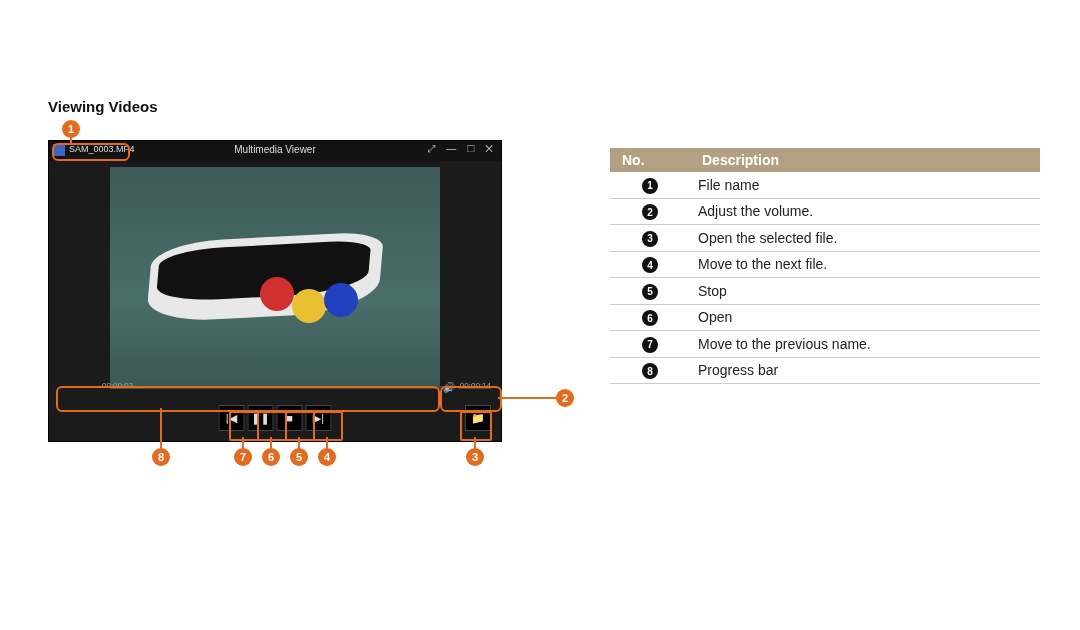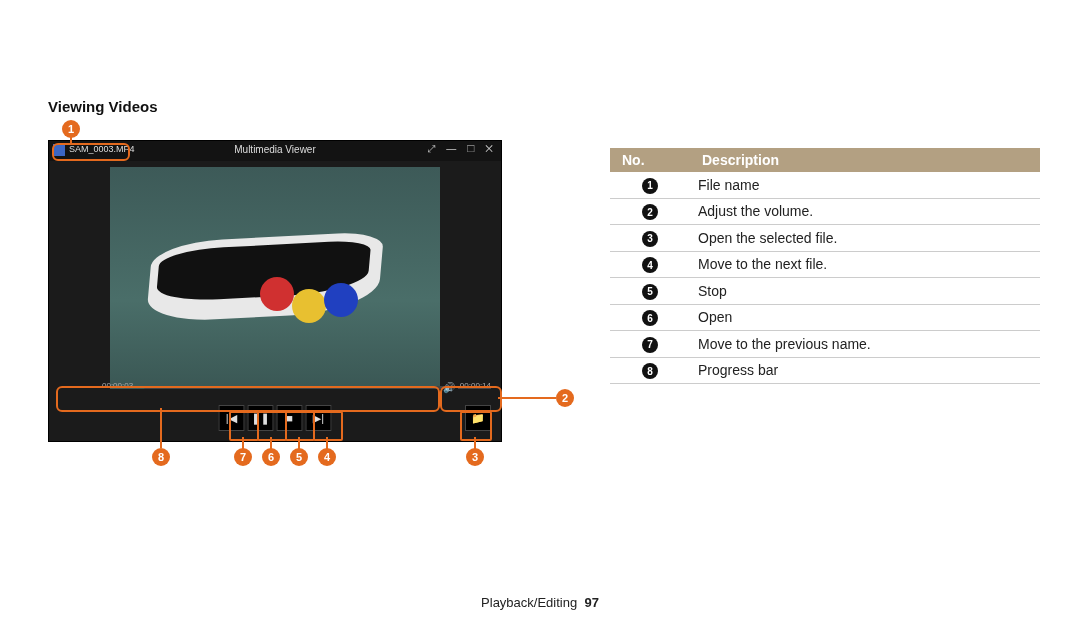--- a/index.html
+++ b/index.html
@@ -176,17 +176,14 @@
             <td>Move to the previous name.</td>
           </tr>
           <tr>
             <td><span class="tnum">8</span></td>
             <td>Progress bar</td>
           </tr>
         </tbody>
   </table>
 </div>
 
-<div class="footer">
-  <span>Playback/Editing</span>&nbsp;&nbsp;<b>97</b>
-</div>
 
 </div>
 
 </body></html>

